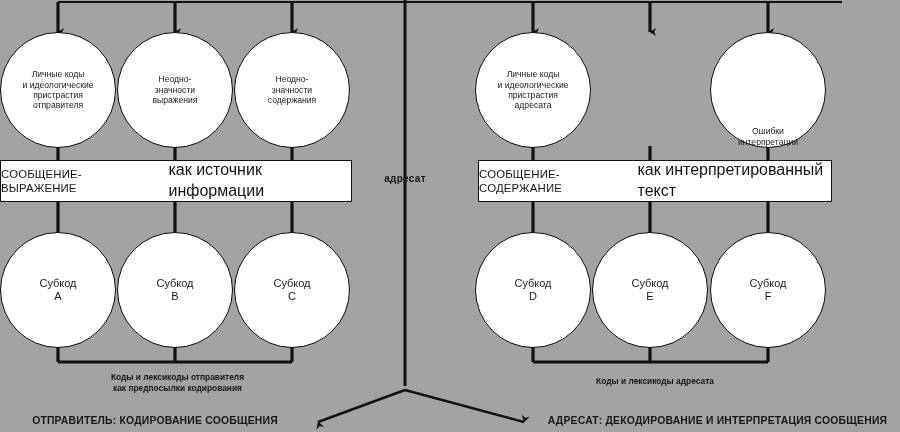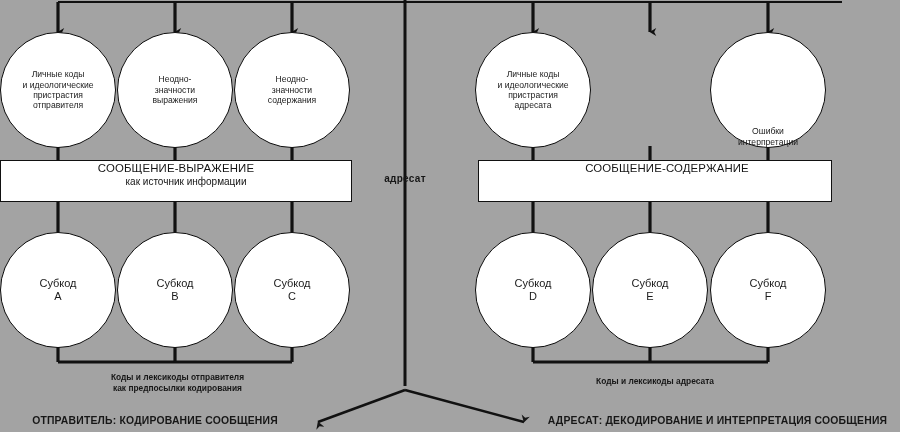--- a/index.html
+++ b/index.html
@@ -48,34 +48,33 @@
   .c-top { width: 116px; height: 116px; font-size: 8.6px; }
   .c-sub { width: 116px; height: 116px; font-size: 11px; }
 
   
   .msg-bar {
     position: absolute;
     background: #ffffff;
     border: 1.4px solid #111111;
     box-sizing: border-box;
     display: flex;
-    flex-direction: column;
     align-items: center;
-    justify-content: flex-start;
+    justify-content: space-between;
     color: #141414;
     z-index: 3;
     height: 42px;
   }
   .msg-bar .m1 {
     font-size: 11.4px;
     letter-spacing: 0.15px;
     line-height: 1.25;
   }
   .msg-bar .m2 {
-    font-size: 10px;
+    font-size: 16px;
     line-height: 1.3;
     margin-left: 20px;
   }
 
   
   .dark-caption {
     position: absolute;
     color: #171717;
     z-index: 4;
     text-align: center;
@@ -206,22 +205,23 @@
     <span class="ctext">Личные коды
 и идеологические
 пристрастия
 адресата</span>
   </div>
   <div class="node-circle c-top" style="left:710px; top:32px;align-items:flex-end;">
     <span class="ctext">Ошибки
 интерпретации</span>
   </div>
 
-  <div class="msg-bar" style="left:478px; top:160px; width:354px;padding-left:24px;">
+  <div class="msg-bar" style="left:478px; top:160px; width:354px;">
     <span class="m1">СООБЩЕНИЕ-СОДЕРЖАНИЕ</span>
+    <span class="m2">как интерпретированный текст</span>
   </div>
 
   <div class="node-circle c-sub" style="left:475px; top:232px;">
     <span class="ctext">Субкод
 D</span>
   </div>
   <div class="node-circle c-sub" style="left:592px; top:232px;">
     <span class="ctext">Субкод
 E</span>
   </div>

